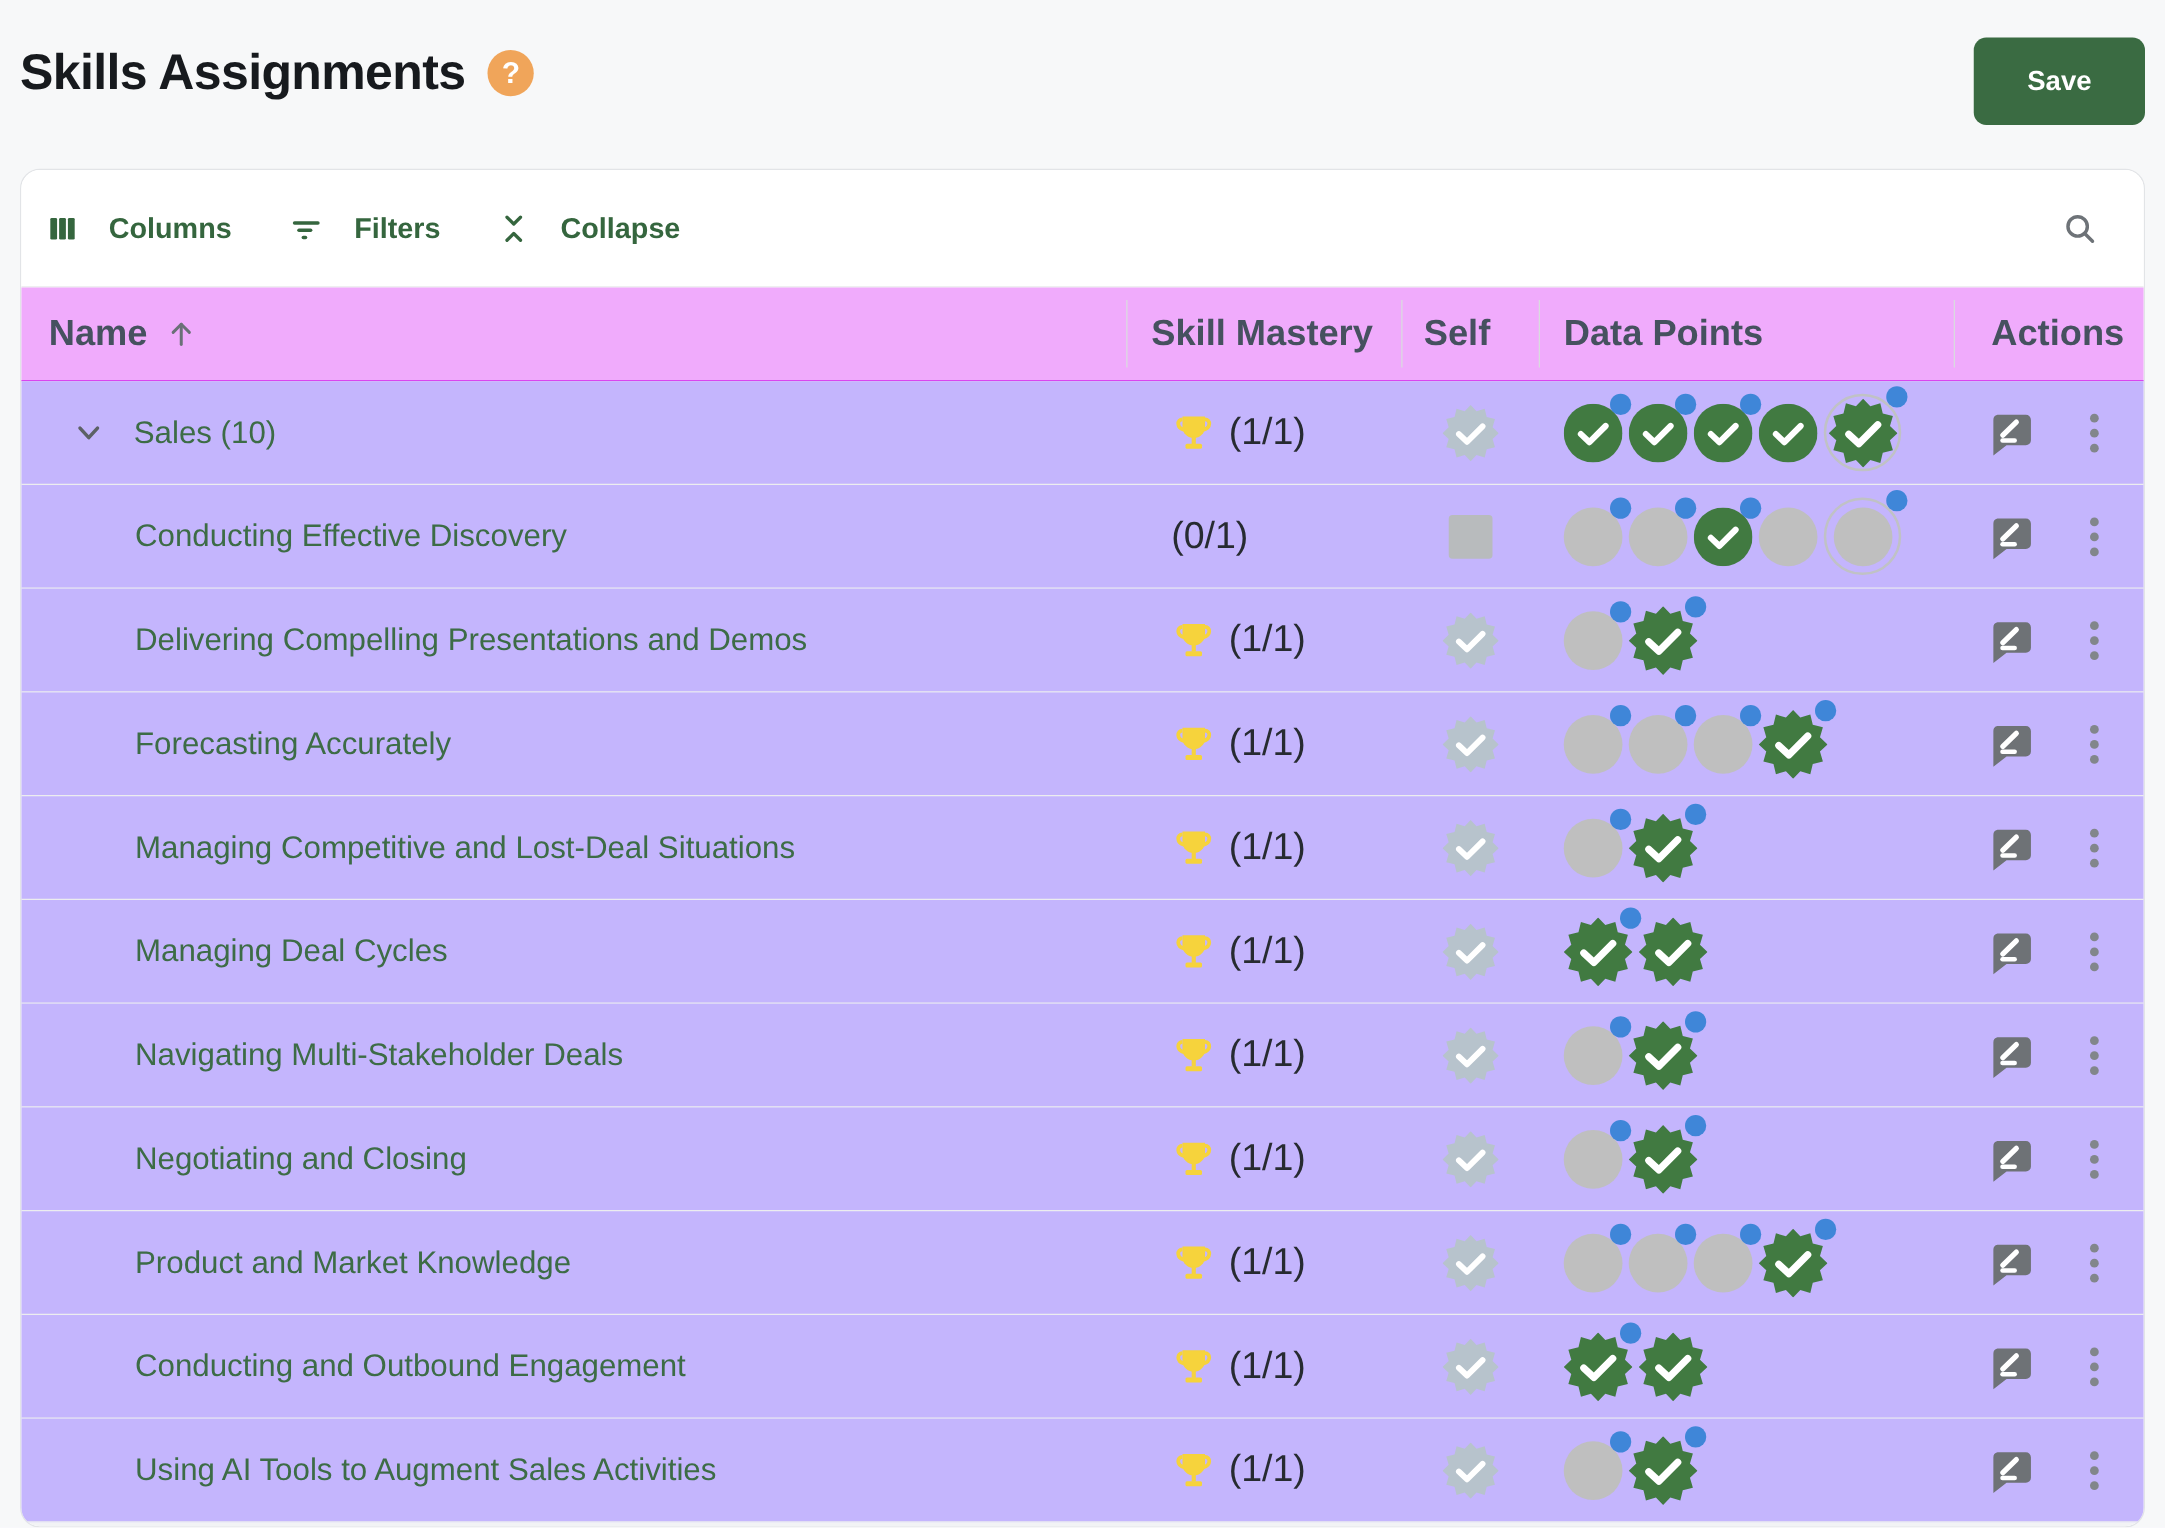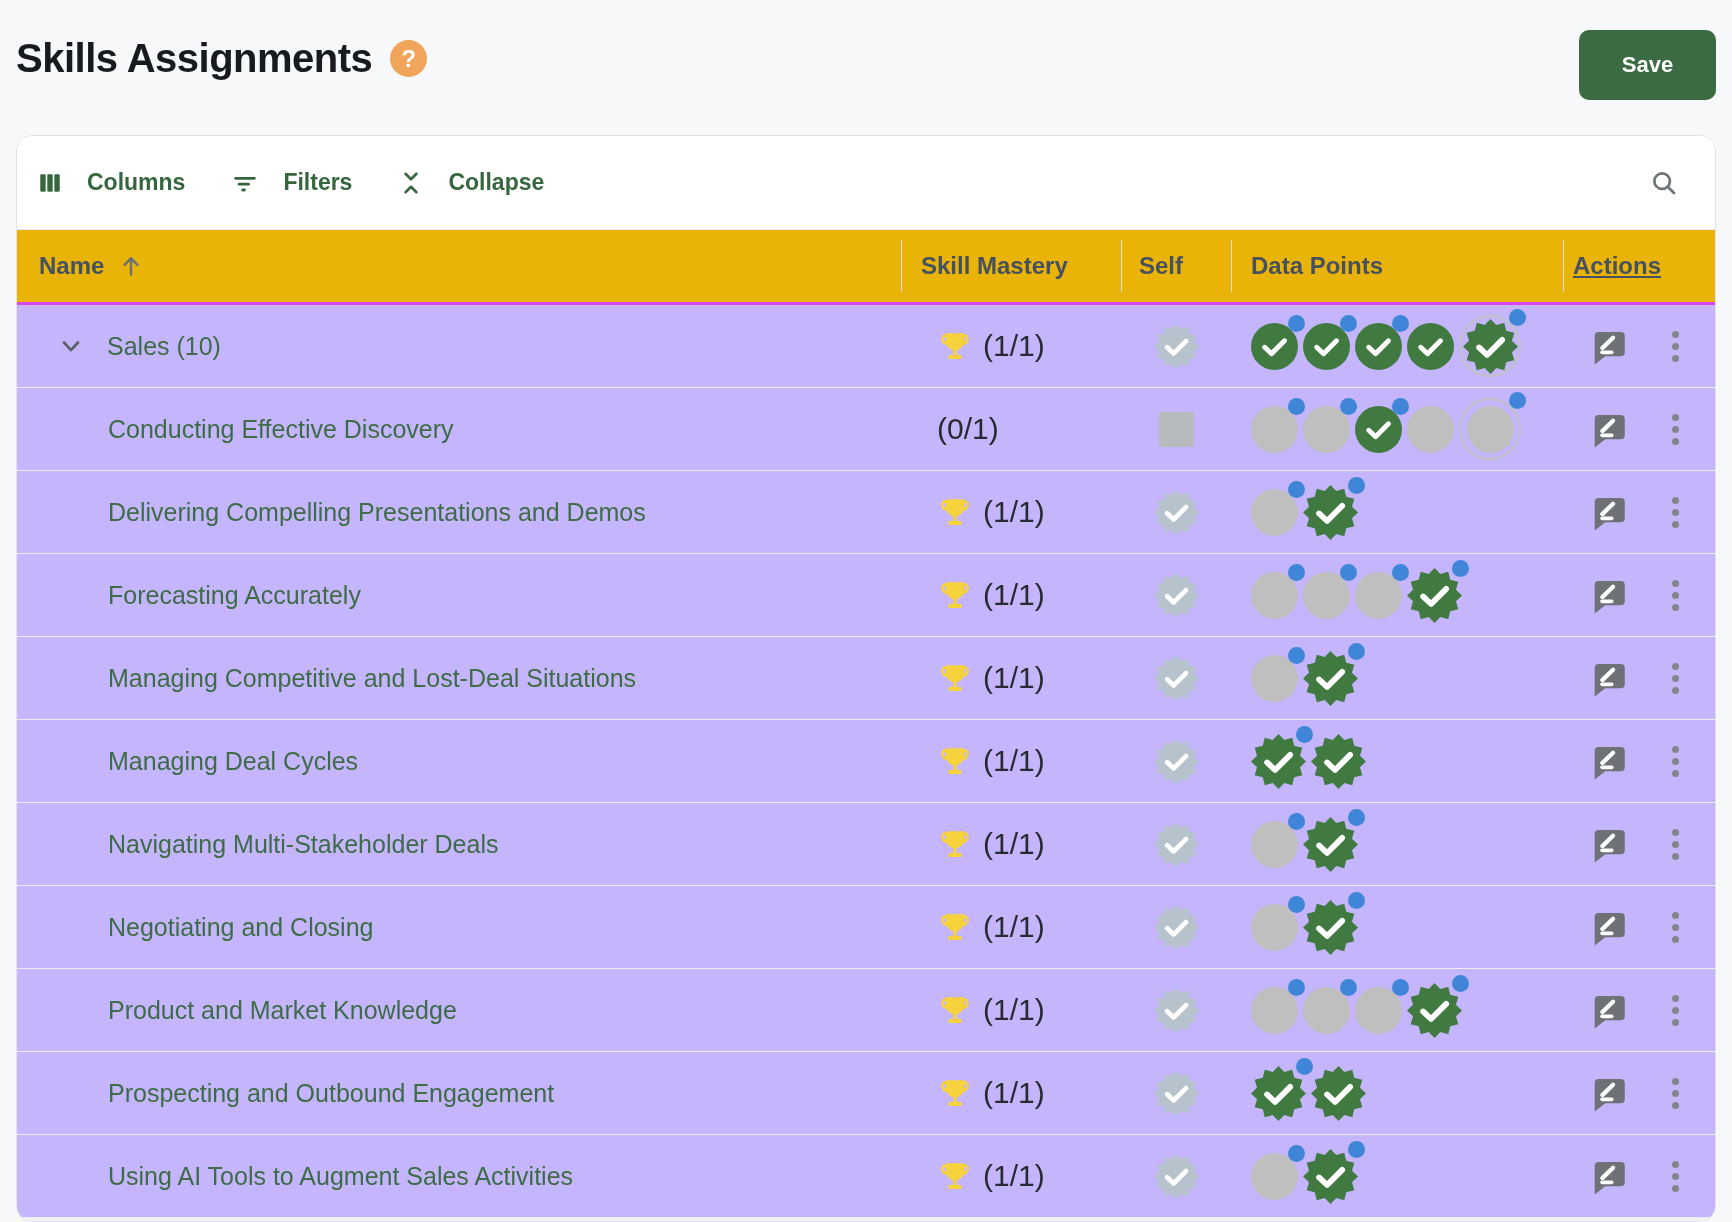--- a/index.html
+++ b/index.html
@@ -23,29 +23,29 @@
   
   .toolbar { height:94px; display:flex; align-items:center; padding:0 36px 0 20px; gap:46px;
              background:#ffffff; border-bottom:1px solid #e9eaec; }
   .tool-btn { display:flex; align-items:center; gap:24px; color:#35663e; font-size:23px; font-weight:600;
               background:none; border:none; font-family:inherit; cursor:pointer; }
   .tool-btn svg { display:block; }
   .search-btn { margin-left:auto; background:none; border:none; cursor:pointer; color:#6e7378; display:flex; }
 
   
   .thead { height:75px; display:grid; grid-template-columns:884px 220px 110px 332px 1fr;
-           background:#eab308; border-bottom:3px solid #d946ef; align-items:center;
-           color:#46515f; font-size:24px; font-weight:700; }
+           background:#f0abfc; border-bottom:1px solid #d946ef; align-items:center;
+           color:#46515f; font-size:29px; font-weight:700; }
   .hcell { position:relative; height:100%; display:flex; align-items:center; }
   .hcell:not(:first-child)::before { content:''; position:absolute; left:0; top:10px; bottom:10px; width:1px; background:#d9dbde; }
   .hcell.h-name { padding-left:22px; gap:14px; }
   .hcell.h-mastery { padding-left:20px; }
   .hcell.h-self { padding-left:18px; }
   .hcell.h-points { padding-left:20px; }
-  .hcell.h-actions { padding-left:10px;text-decoration:underline; }
+  .hcell.h-actions { padding-left:30px; }
 
   .trow { height:83px; display:grid; grid-template-columns:884px 220px 110px 332px 1fr;
           align-items:center; background:#c4b5fd; border-bottom:1px solid #ecedef; }
 
   .cell-name { display:flex; align-items:center; gap:22px; padding-left:40px; }
   .cell-name.child { padding-left:91px; }
   .skill-link { font-size:25px; font-weight:500; color:#3d6c46; cursor:pointer; }
   .chev { color:#5c6165; display:flex; cursor:pointer; }
 
   .cell-mastery { display:flex; align-items:center; gap:10px; padding-left:36px;
@@ -642,21 +642,21 @@
             </button>
             <button class="icon-btn kebab">
               <i></i>
               <i></i>
               <i></i>
             </button>
           </div>
         </div>
         <div class="trow">
           <div class="cell-name child">
-            <span class="skill-link">Prospecting and Outbound Engagement</span>
+            <span class="skill-link">Conducting and Outbound Engagement</span>
           </div>
           <div class="cell-mastery">
             <span style="display: flex;">
               <svg width="36" height="36" viewBox="0 0 24 24">
   <path d="M6,3.5 h12 v5.5 a6,6 0 0 1 -12 0 z" fill="#f6d33c"></path>
   <path d="M6,5 C3,5 2.6,9.5 7,10.6 M18,5 c3,0 3.4,4.5 -1,5.6" fill="none" stroke="#f6d33c" stroke-width="2"></path>
   <rect x="10.9" y="14.2" width="2.2" height="4" fill="#f6d33c"></rect>
   <rect x="7.6" y="18" width="8.8" height="2.6" rx="0.8" fill="#f6d33c"></rect>
 </svg>
             </span>

